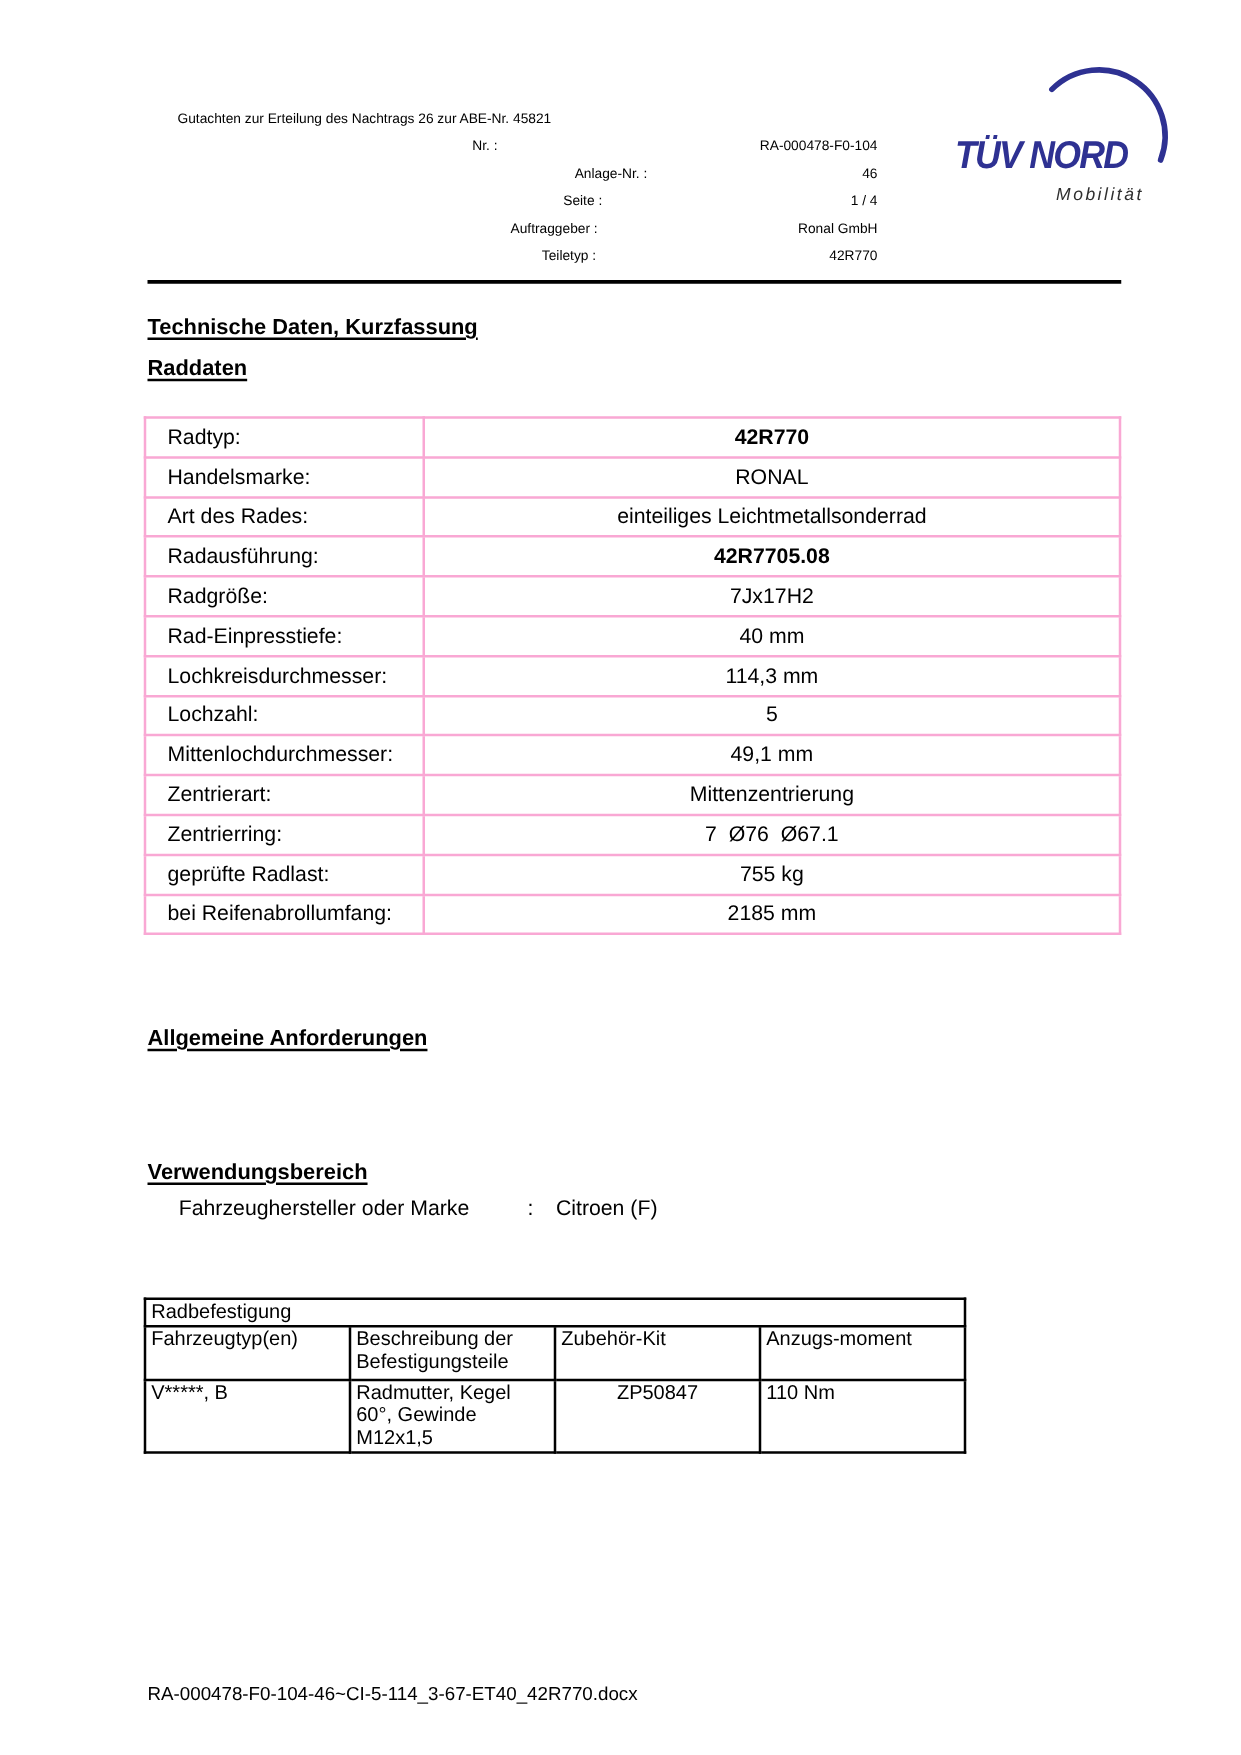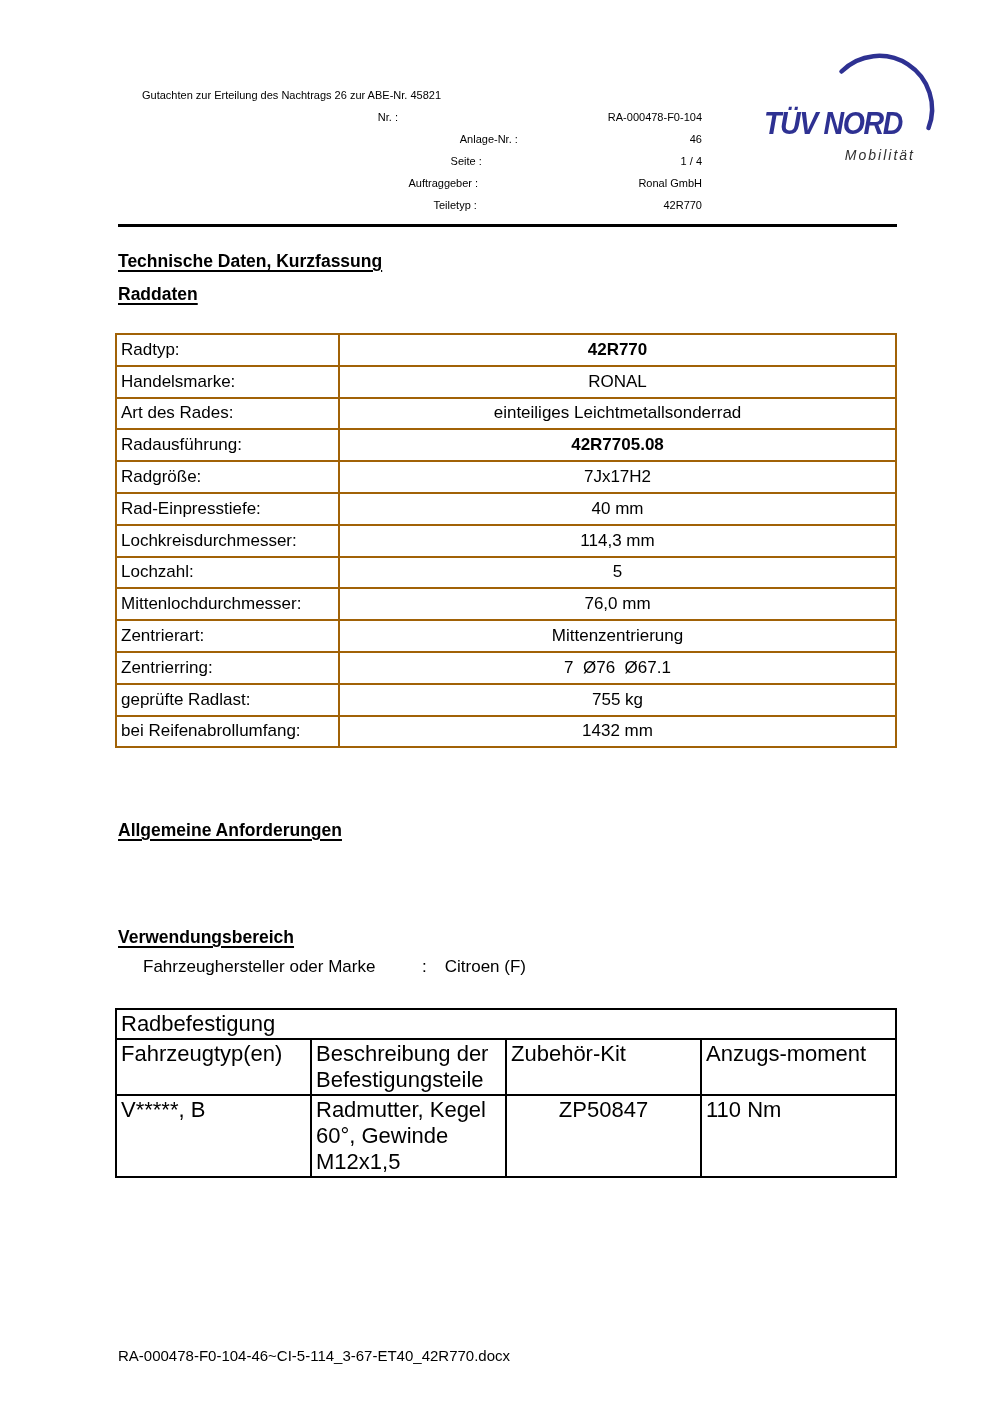--- a/index.html
+++ b/index.html
@@ -51,40 +51,40 @@
   .h-rad  { top: 284px; }
   .h-allg { top: 820px; }
   .h-verw { top: 927px; }
 
   
   table { border-collapse: collapse; }
   .raddaten {
     position: absolute; left: 115px; top: 333px; width: 782px;
     font-size: 17px; table-layout: fixed;
   }
-  .raddaten td { border: 2px solid #a16207; height: 31.8px; padding: 1px 4px; }
+  .raddaten td { border: 2px solid #f9a8d4; height: 31.8px; padding: 1px 17px; }
   .raddaten td.lbl { width: 223px; }
   .raddaten td.val { text-align: center; white-space: pre-wrap; }
   .raddaten td.val.bold { font-weight: bold; }
 
   
   .para {
     position: absolute; left: 118px; top: 849px; width: 792px;
     font-size: 17px; line-height: 21.5px;
   }
 
   
   .hersteller-row { position: absolute; left: 118px; top: 957px; display: flex; font-size: 17px; margin-left: 25px; }
   .hersteller-row .hlabel { width: 279px; flex: 0 0 279px; }
   .hersteller-row .hvalue { margin-left: 18px; }
 
   
   .befestigung {
-    position: absolute; left: 115px; top: 1008px; width: 782px;
-    font-size: 22px; table-layout: fixed;
+    position: absolute; left: 115px; top: 1038px; width: 658px;
+    font-size: 16px; table-layout: fixed;
   }
   .befestigung th, .befestigung td {
     border: 2px solid #000; padding: 1px 4px;
     font-weight: normal; text-align: left; vertical-align: top;
   }
   .befestigung .t-title td { height: 22px; }
   .befestigung .t-head th { height: 43px; }
   .befestigung .t-data td { height: 47px; }
   .befestigung .col-typ  { width: 265px; border-radius: 11px; }
   .befestigung .col-desc { width: 333px; }
@@ -166,37 +166,37 @@
       <tr>
         <td class="lbl">Lochkreisdurchmesser:</td>
         <td class="val">114,3 mm</td>
       </tr>
       <tr>
         <td class="lbl">Lochzahl:</td>
         <td class="val">5</td>
       </tr>
       <tr>
         <td class="lbl">Mittenlochdurchmesser:</td>
-        <td class="val">76,0 mm</td>
+        <td class="val">49,1 mm</td>
       </tr>
       <tr>
         <td class="lbl">Zentrierart:</td>
         <td class="val">Mittenzentrierung</td>
       </tr>
       <tr>
         <td class="lbl">Zentrierring:</td>
         <td class="val">7  Ø76  Ø67.1</td>
       </tr>
       <tr>
         <td class="lbl">geprüfte Radlast:</td>
         <td class="val">755 kg</td>
       </tr>
       <tr>
         <td class="lbl">bei Reifenabrollumfang:</td>
-        <td class="val">1432 mm</td>
+        <td class="val">2185 mm</td>
       </tr>
     </tbody>
   </table>
 
   <div class="heading h-allg">Allgemeine Anforderungen</div>
 
   <div class="heading h-verw">Verwendungsbereich</div>
   <div class="hersteller-row">
     <span class="hlabel">Fahrzeughersteller oder Marke</span>
     <span class="hsep">:</span>

